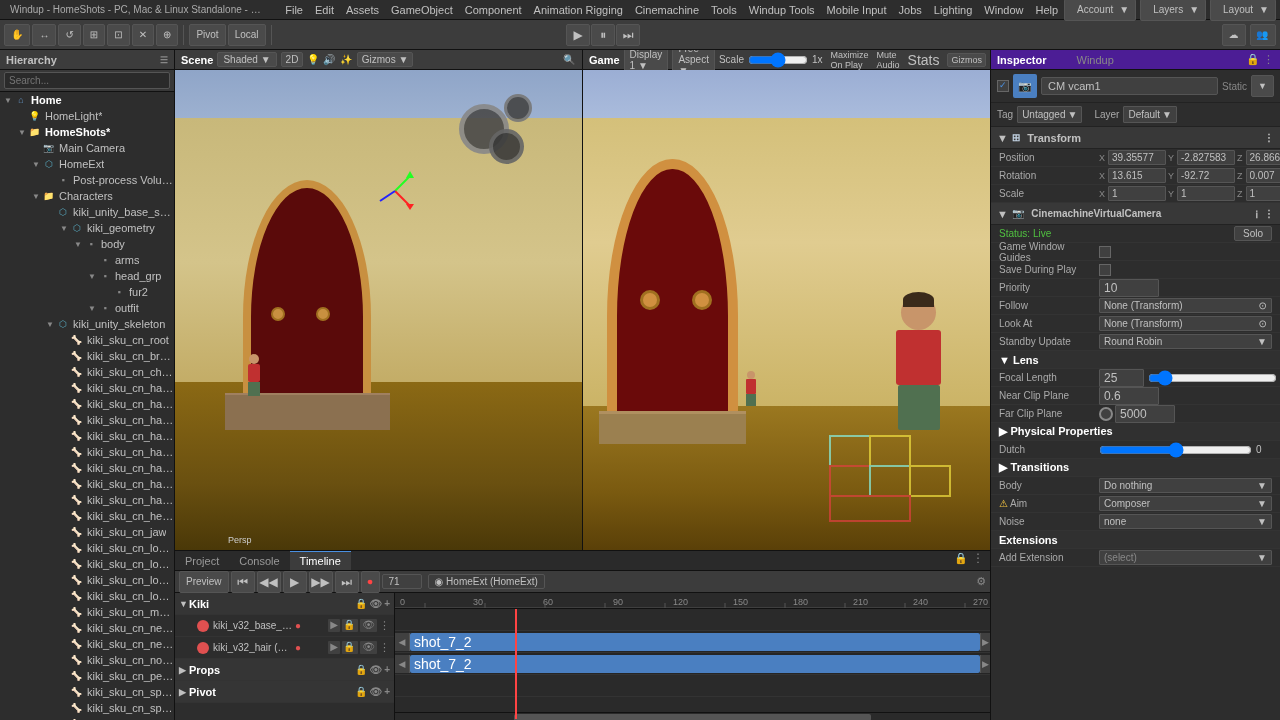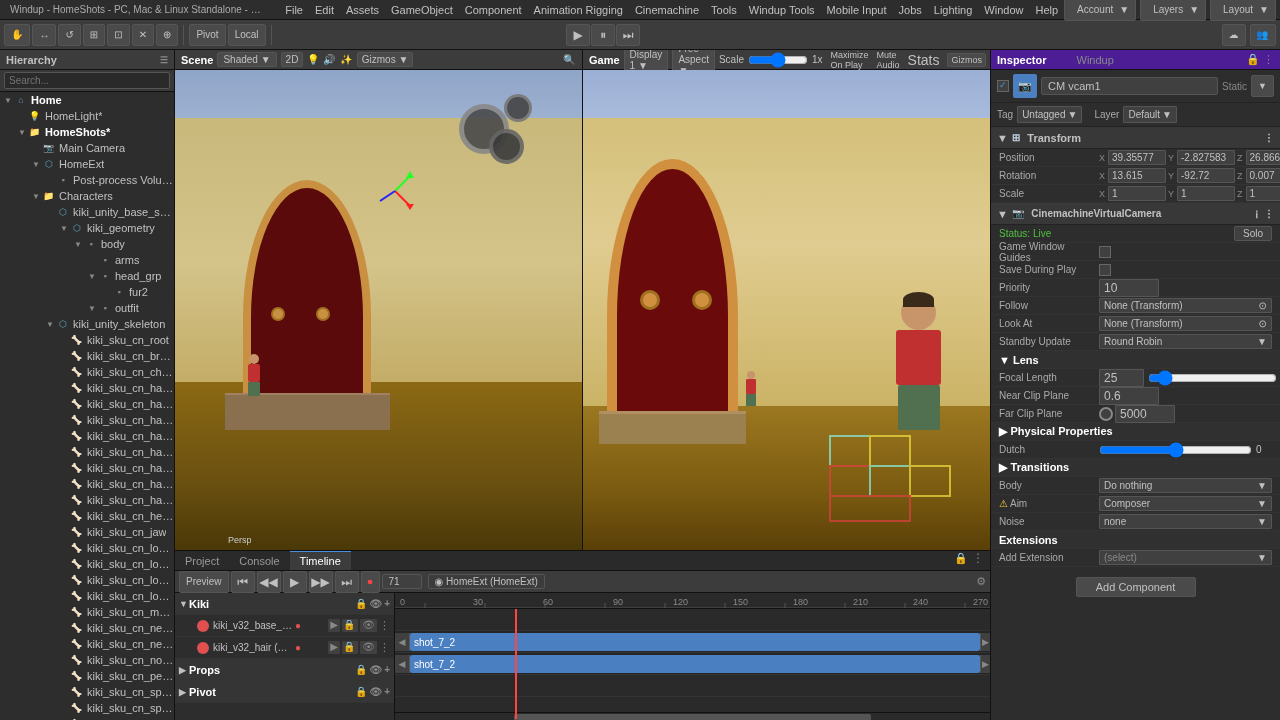--- a/index.html
+++ b/index.html
@@ -256,21 +256,21 @@
       font-weight: bold;
     }
     .track-clip {
       position: absolute;
       height: 18px;
       background: #4a7fc1;
       border-radius: 2px;
       display: flex;
       align-items: center;
       padding: 0 4px;
-      font-size: 10px;
+      font-size: 14px;
       color: #fff;
       overflow: hidden;
       white-space: nowrap;
     }
     .timeline-ruler {
       height: 16px;
       background: #2a2a2a;
       border-bottom: 1px solid #111;
       display: flex;
       align-items: center;
@@ -1260,21 +1260,16 @@
       </div>
 
       <div class="component-row">
         <span class="component-label">Add Extension</span>
         <div class="dropdown-field">
           <span style="font-size:10px; color:#888;">(select)</span>
           <span>▼</span>
         </div>
       </div>
 
-      <div style="display:flex; justify-content:center; padding:6px 0;">
-        <button class="add-component-btn">
-          <span>Add Component</span>
-        </button>
-      </div>
     </div>
   </div>
 
 </div>
 
 </body></html>

